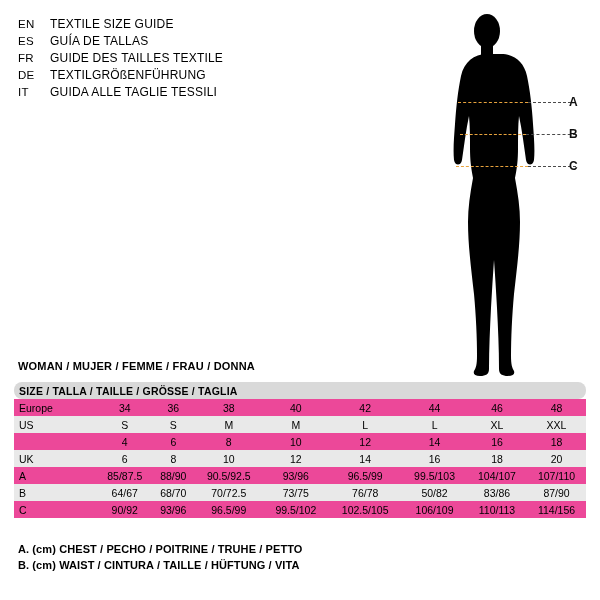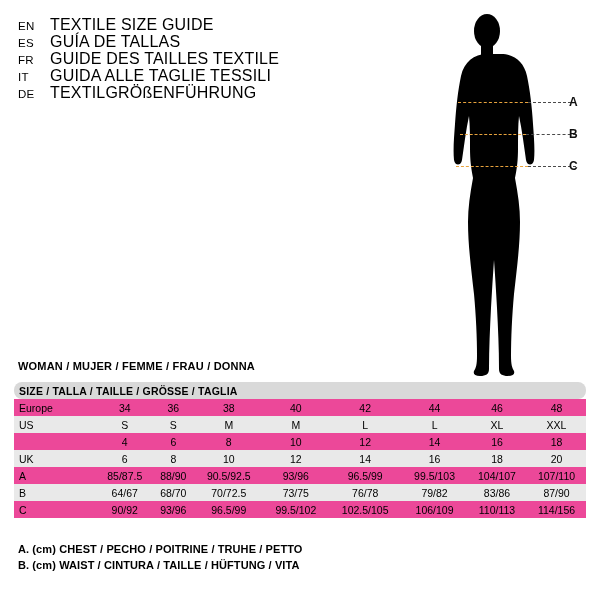--- a/index.html
+++ b/index.html
@@ -33,21 +33,21 @@
     align-items: baseline;
     height: 17px;
     line-height: 17px;
   }
   .legend-code {
     width: 32px;
     font-size: 11.5px;
     letter-spacing: 0.3px;
   }
   .legend-text {
-    font-size: 16px;
+    font-size: 12px;
     letter-spacing: 0.2px;
   }
 
   
   .figure-wrap {
     position: absolute;
     left: 430px;
     top: 8px;
     width: 170px;
     height: 370px;
@@ -144,26 +144,26 @@
     </div>
     <div class="legend-row">
       <span class="legend-code">ES</span>
       <span class="legend-text">GUÍA DE TALLAS</span>
     </div>
     <div class="legend-row">
       <span class="legend-code">FR</span>
       <span class="legend-text">GUIDE DES TAILLES TEXTILE</span>
     </div>
     <div class="legend-row">
+      <span class="legend-code">DE</span>
+      <span class="legend-text">TEXTILGRÖßENFÜHRUNG</span>
+    </div>
+    <div class="legend-row">
       <span class="legend-code">IT</span>
       <span class="legend-text">GUIDA ALLE TAGLIE TESSILI</span>
-    </div>
-    <div class="legend-row">
-      <span class="legend-code">DE</span>
-      <span class="legend-text">TEXTILGRÖßENFÜHRUNG</span>
     </div>
   </div>
 
   <div class="figure-wrap">
     <svg class="figure-svg" width="170" height="370" viewBox="0 0 170 370">
       <g fill="#000000">
 
         <ellipse cx="57" cy="23" rx="13" ry="17"></ellipse>
 
         <path d="M51,36 h12 v12 h-12 z"></path>
@@ -278,21 +278,21 @@
         <td>104/107</td>
         <td>107/110</td>
       </tr>
       <tr class="shade">
         <td class="rowhead">B</td>
         <td>64/67</td>
         <td>68/70</td>
         <td>70/72.5</td>
         <td>73/75</td>
         <td>76/78</td>
-        <td>79/82</td>
+        <td>50/82</td>
         <td>83/86</td>
         <td>87/90</td>
       </tr>
       <tr class="plain">
         <td class="rowhead">C</td>
         <td>90/92</td>
         <td>93/96</td>
         <td>96.5/99</td>
         <td>99.5/102</td>
         <td>102.5/105</td>

